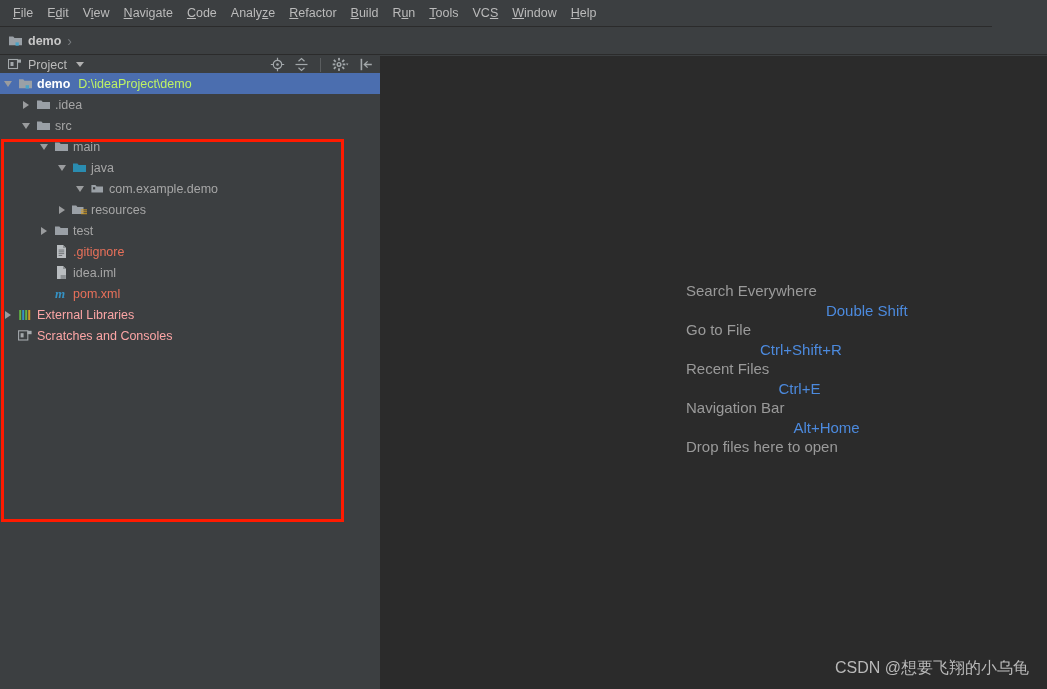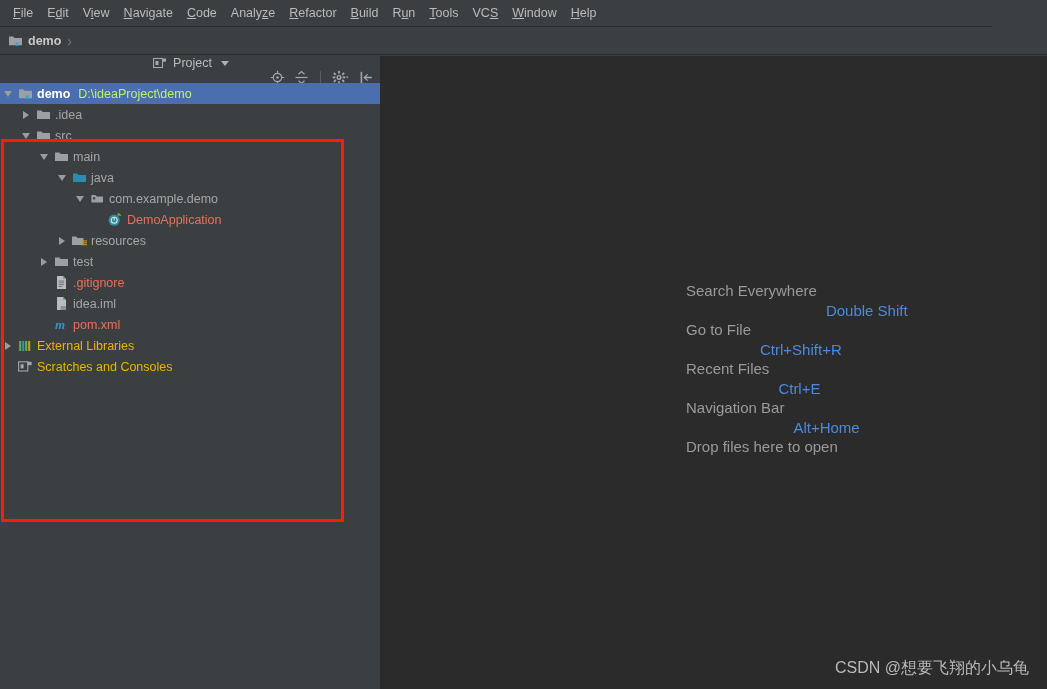--- a/index.html
+++ b/index.html
@@ -75,26 +75,25 @@
     position: absolute;
     left: 0; top: 56px;
     width: 381px;
     height: 633px;
     background: #3c3f41;
     border-right: 1px solid #2b2b2b;
     box-sizing: border-box;
   }
   .sidebar-header {
     position: relative;
-    height: 27px;
+    height: 17px;
     display: flex;
     align-items: center;
     padding: 0 6px 0 8px;
     background: #3c3f41;
-    flex-direction: column;
   }
   .sb-title {
     display: flex;
     align-items: center;
     gap: 6px;
   }
   .sb-title-label {
     color: #bbbbbb;
     font-size: 12.5px;
   }
@@ -148,21 +147,21 @@
     border-right: 4.5px solid transparent;
     border-top: 6px solid #9a9c9e;
   }
   .arrow.hidden { visibility: hidden; border-left: 6px solid transparent; border-top: 4.5px solid transparent; border-bottom: 4.5px solid transparent; }
   .arrow-slot { width: 16px; display: flex; align-items: center; justify-content: center; flex: 0 0 16px; }
   .icon-slot { width: 18px; display: flex; align-items: center; justify-content: center; flex: 0 0 18px; margin-right: 3px; }
   .label { font-size: 12.5px; color: #a9b7c6; }
   .label.dim { color: #a6a6a6; }
   .label.bold { font-weight: bold; color: #ffffff; }
   .label.red { color: #e8705a; }
-  .label.white { color: #eab308; }
+  .label.white { color: #fca5a5; }
   .path {
     font-size: 12.5px;
     color: #bef264;
     margin-left: 8px;
   }
 
   
   .annot-box {
     position: absolute;
     left: 1px;
@@ -391,37 +390,20 @@
             <span>
               <svg width="15" height="13" viewBox="0 0 15 13">
                 <path d="M1.4 3h4l1.2 1.4H13v6.2H1.4z" fill="#9aa0a6"></path>
                 <rect x="3" y="5.2" width="2.2" height="2.2" fill="#3c3f41"></rect>
               </svg>
             </span>
           </span>
           <span class="label dim">com.example.demo</span>
         </div>
         <div class="row">
-          <span style="flex: 0 0 90px;"></span>
-          <span class="arrow-slot">
-            <span class="arrow hidden"></span>
-          </span>
-          <span class="icon-slot">
-            <span>
-              <svg width="16" height="15" viewBox="0 0 16 15">
-                <circle cx="7.2" cy="8.2" r="5.6" fill="#2f8f9d"></circle>
-                <circle cx="7.2" cy="8.2" r="3" fill="none" stroke="#d9e3e6" stroke-width="1.1"></circle>
-                <rect x="6.7" y="4.8" width="1" height="3.4" fill="#d9e3e6"></rect>
-                <path d="M10.4 0.8c2.2 0.4 3.6 1.6 3.9 3.5-1.3-1-2.7-1-3.9-0.2 0.6-1 0.5-2.2 0-3.3z" fill="#6db33f"></path>
-              </svg>
-            </span>
-          </span>
-          <span class="label red">DemoApplication</span>
-        </div>
-        <div class="row">
           <span style="flex: 0 0 54px;"></span>
           <span class="arrow-slot">
             <span class="arrow collapsed"></span>
           </span>
           <span class="icon-slot">
             <span>
               <svg width="17" height="13" viewBox="0 0 17 13">
                 <path d="M1 2.4h4.2l1.2 1.5H12.5v7H1z" fill="#9aa0a6"></path>
                 <rect x="10" y="6.4" width="6" height="1" fill="#cf9b29"></rect>
                 <rect x="10" y="8.3" width="6" height="1" fill="#cf9b29"></rect>

